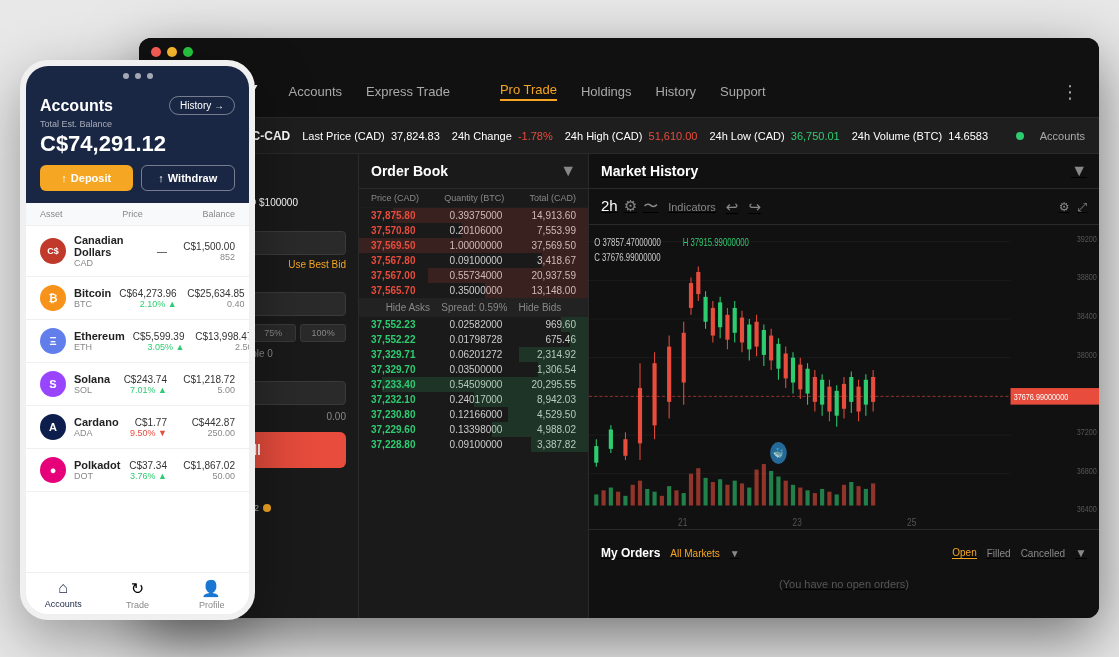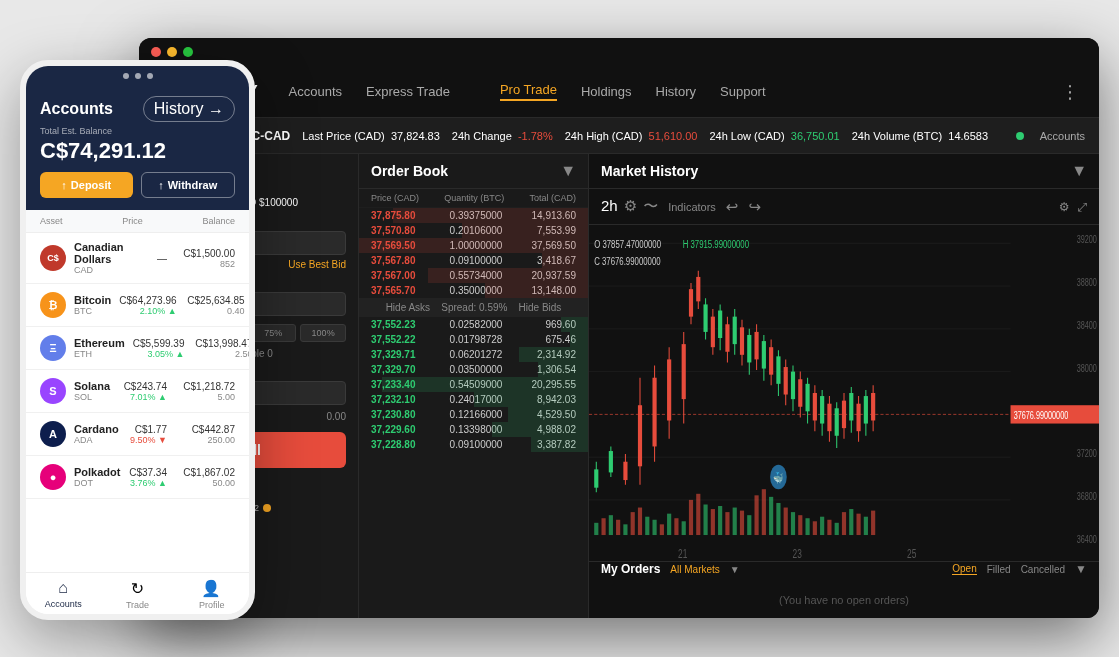--- a/index.html
+++ b/index.html
@@ -297,21 +297,21 @@
     .chart-canvas {
       flex: 1;
       position: relative;
       overflow: hidden;
       background: #111;
     }
 
     
     .my-orders {
       border-top: 1px solid #2a2a2a;
-      padding: 0 12px;
+      padding: 16px 12px;
     }
     .my-orders-header {
       display: flex;
       align-items: center;
       gap: 10px;
       margin-bottom: 6px;
     }
     .my-orders-title { color: #fff; font-size: 12px; font-weight: 600; }
     .filter-btn { color: #888; font-size: 10px; cursor: pointer; }
     .filter-btn.active { color: #f5a623; border-bottom: 1px solid #f5a623; margin-left: 32px; }
@@ -353,21 +353,21 @@
       justify-content: space-between;
       margin-bottom: 4px;
     }
     .mobile-accounts-title { font-size: 16px; font-weight: 700; }
     .mobile-history-btn {
       background: transparent;
       border: 1px solid rgba(255,255,255,0.4);
       color: #fff;
       border-radius: 16px;
       padding: 3px 10px;
-      font-size: 16px;
+      font-size: 10px;
       cursor: pointer;
       display: flex; align-items: center; gap: 4px;
     }
     .mobile-balance-label { color: rgba(255,255,255,0.6); font-size: 9px; }
     .mobile-balance { font-size: 22px; font-weight: 700; color: #fff; margin: 2px 0 8px; }
     .mobile-action-btns {
       display: flex;
       gap: 8px;
     }
     .mobile-deposit-btn {
@@ -452,20 +452,21 @@
     }
     .mobile-nav-icon { font-size: 16px; }
     .mobile-nav-label { font-size: 9px; color: #888; }
     .mobile-nav-item.active .mobile-nav-label { color: #1a2744; }
     .mobile-nav-item.active .mobile-nav-icon { color: #1a2744; }
 
     .market-history-panel {
       display: flex;
       flex-direction: column;
       height: 100%;
+      text-decoration: underline;
     }
   </style>
 </head>
 <body>
 
 <div class="desktop-app">
 
   <div class="title-bar">
     <div class="traffic-light tl-red"></div>
     <div class="traffic-light tl-yellow"></div>

